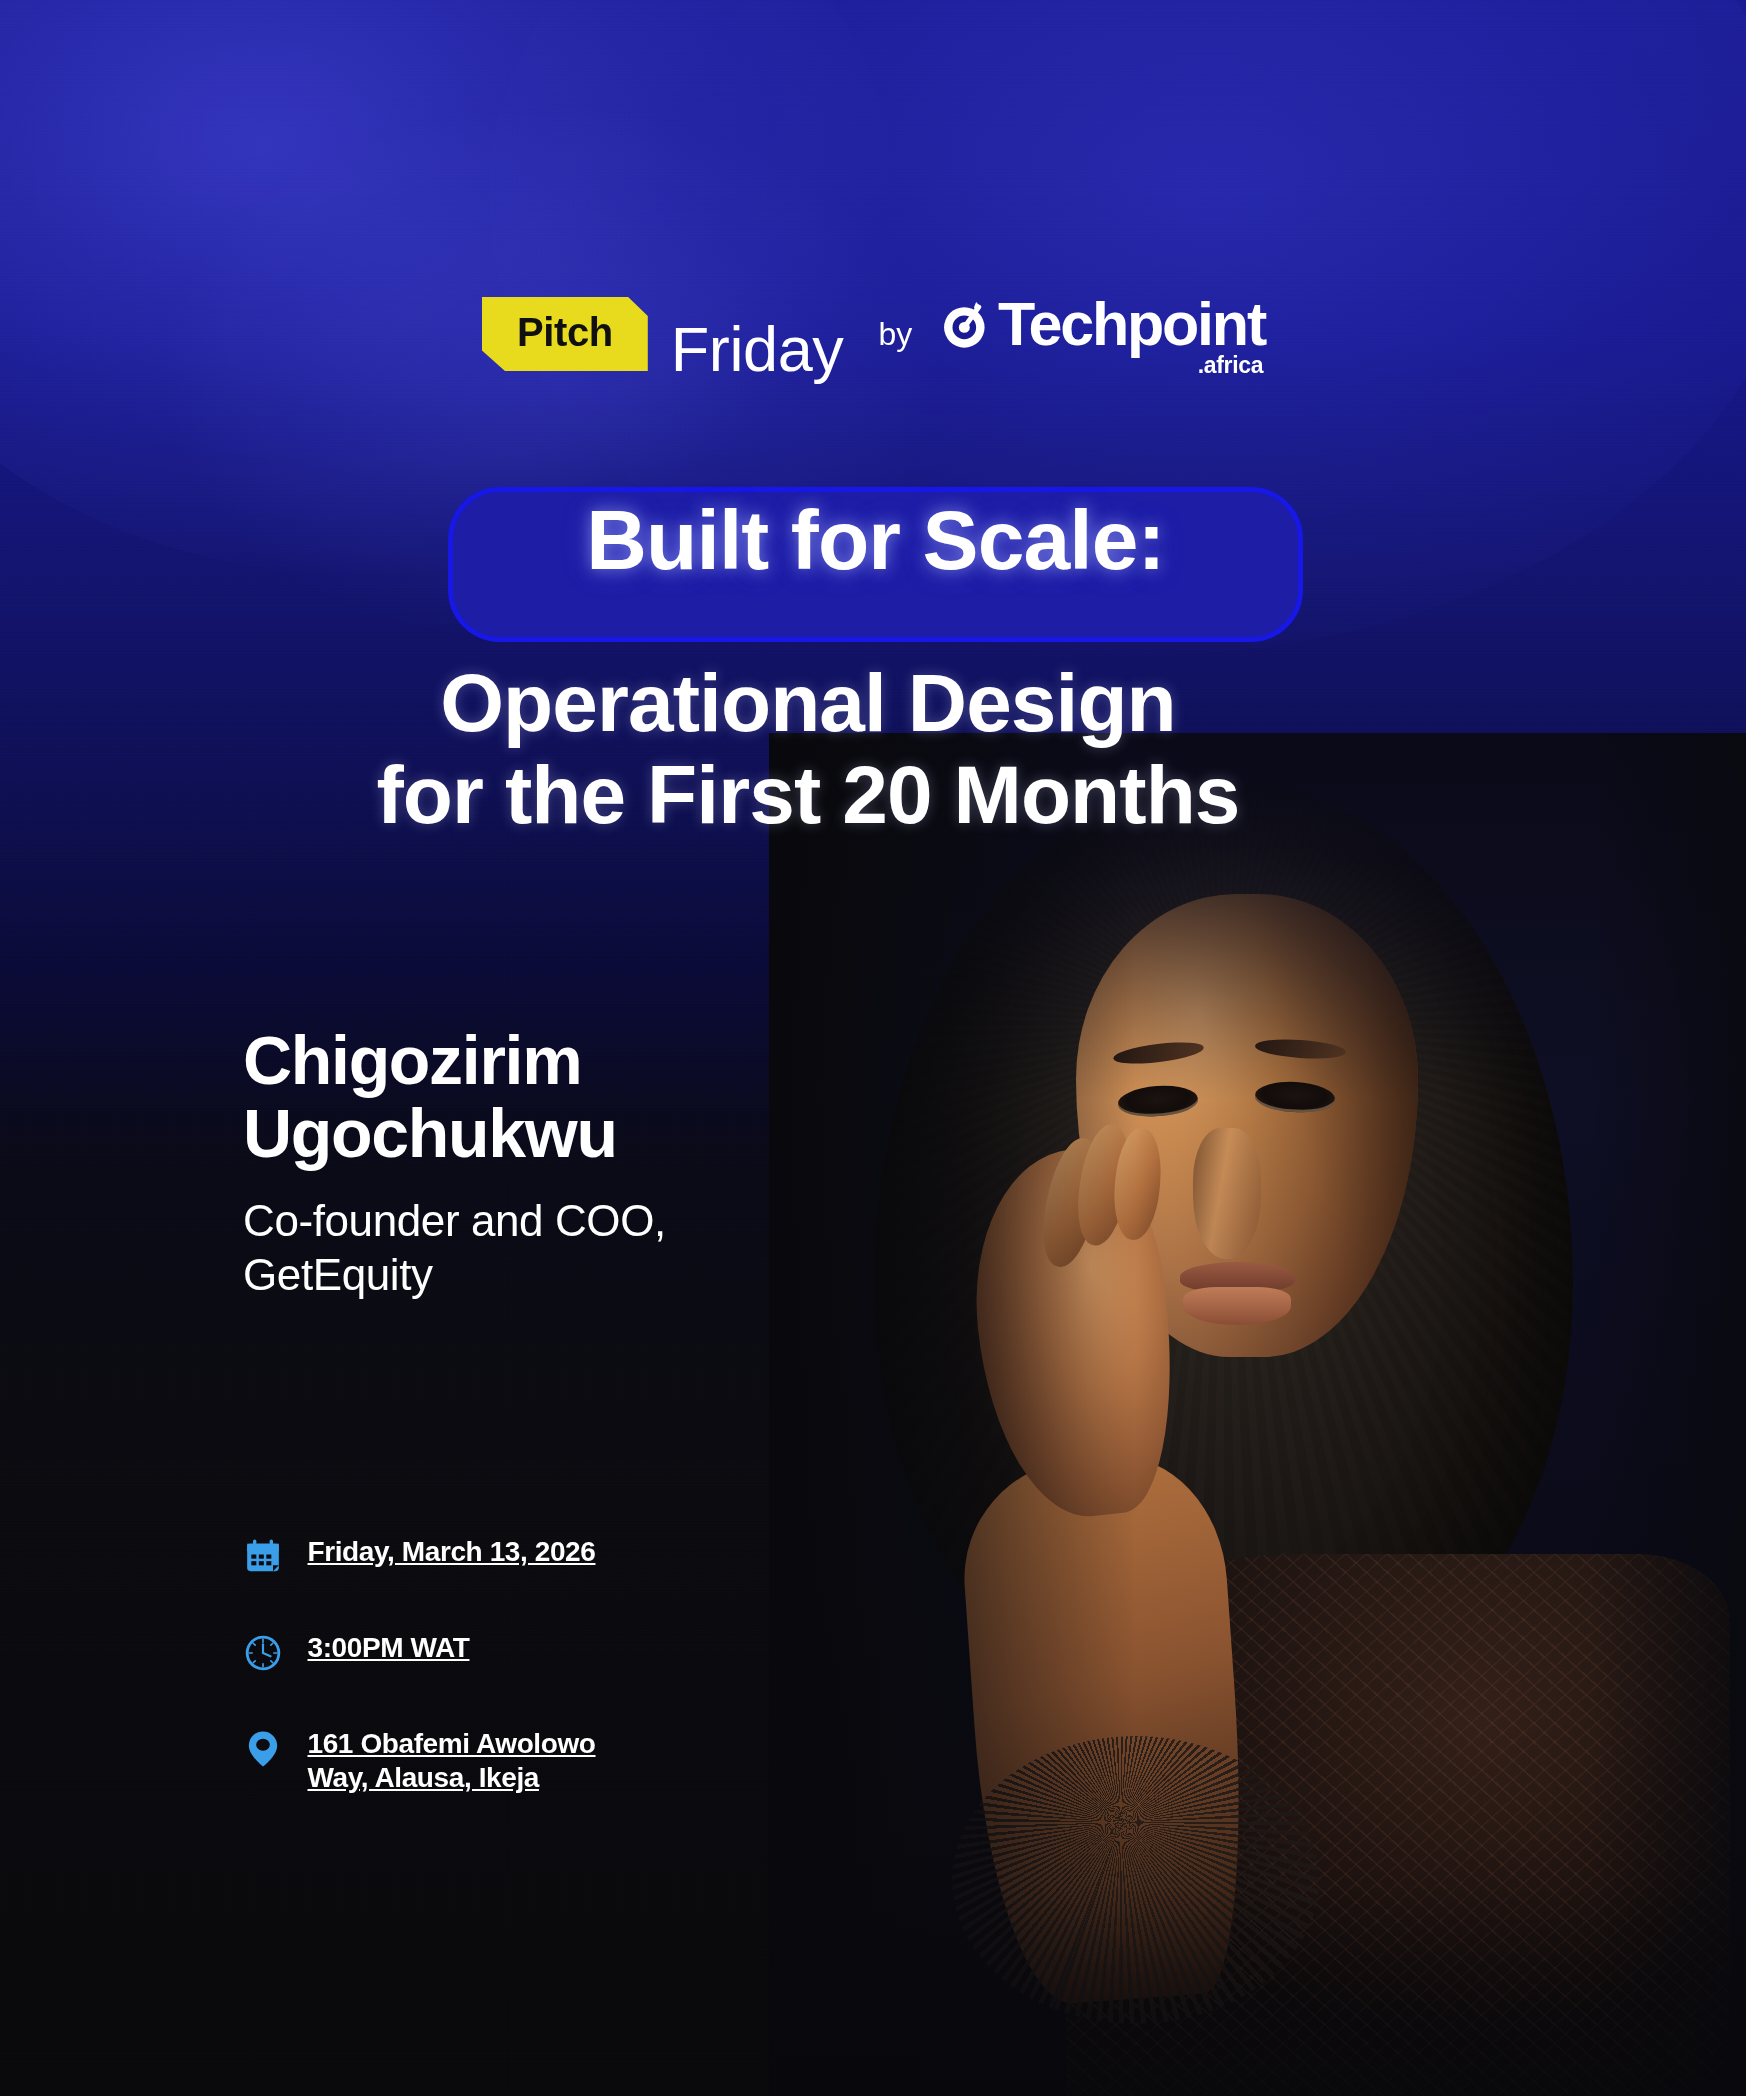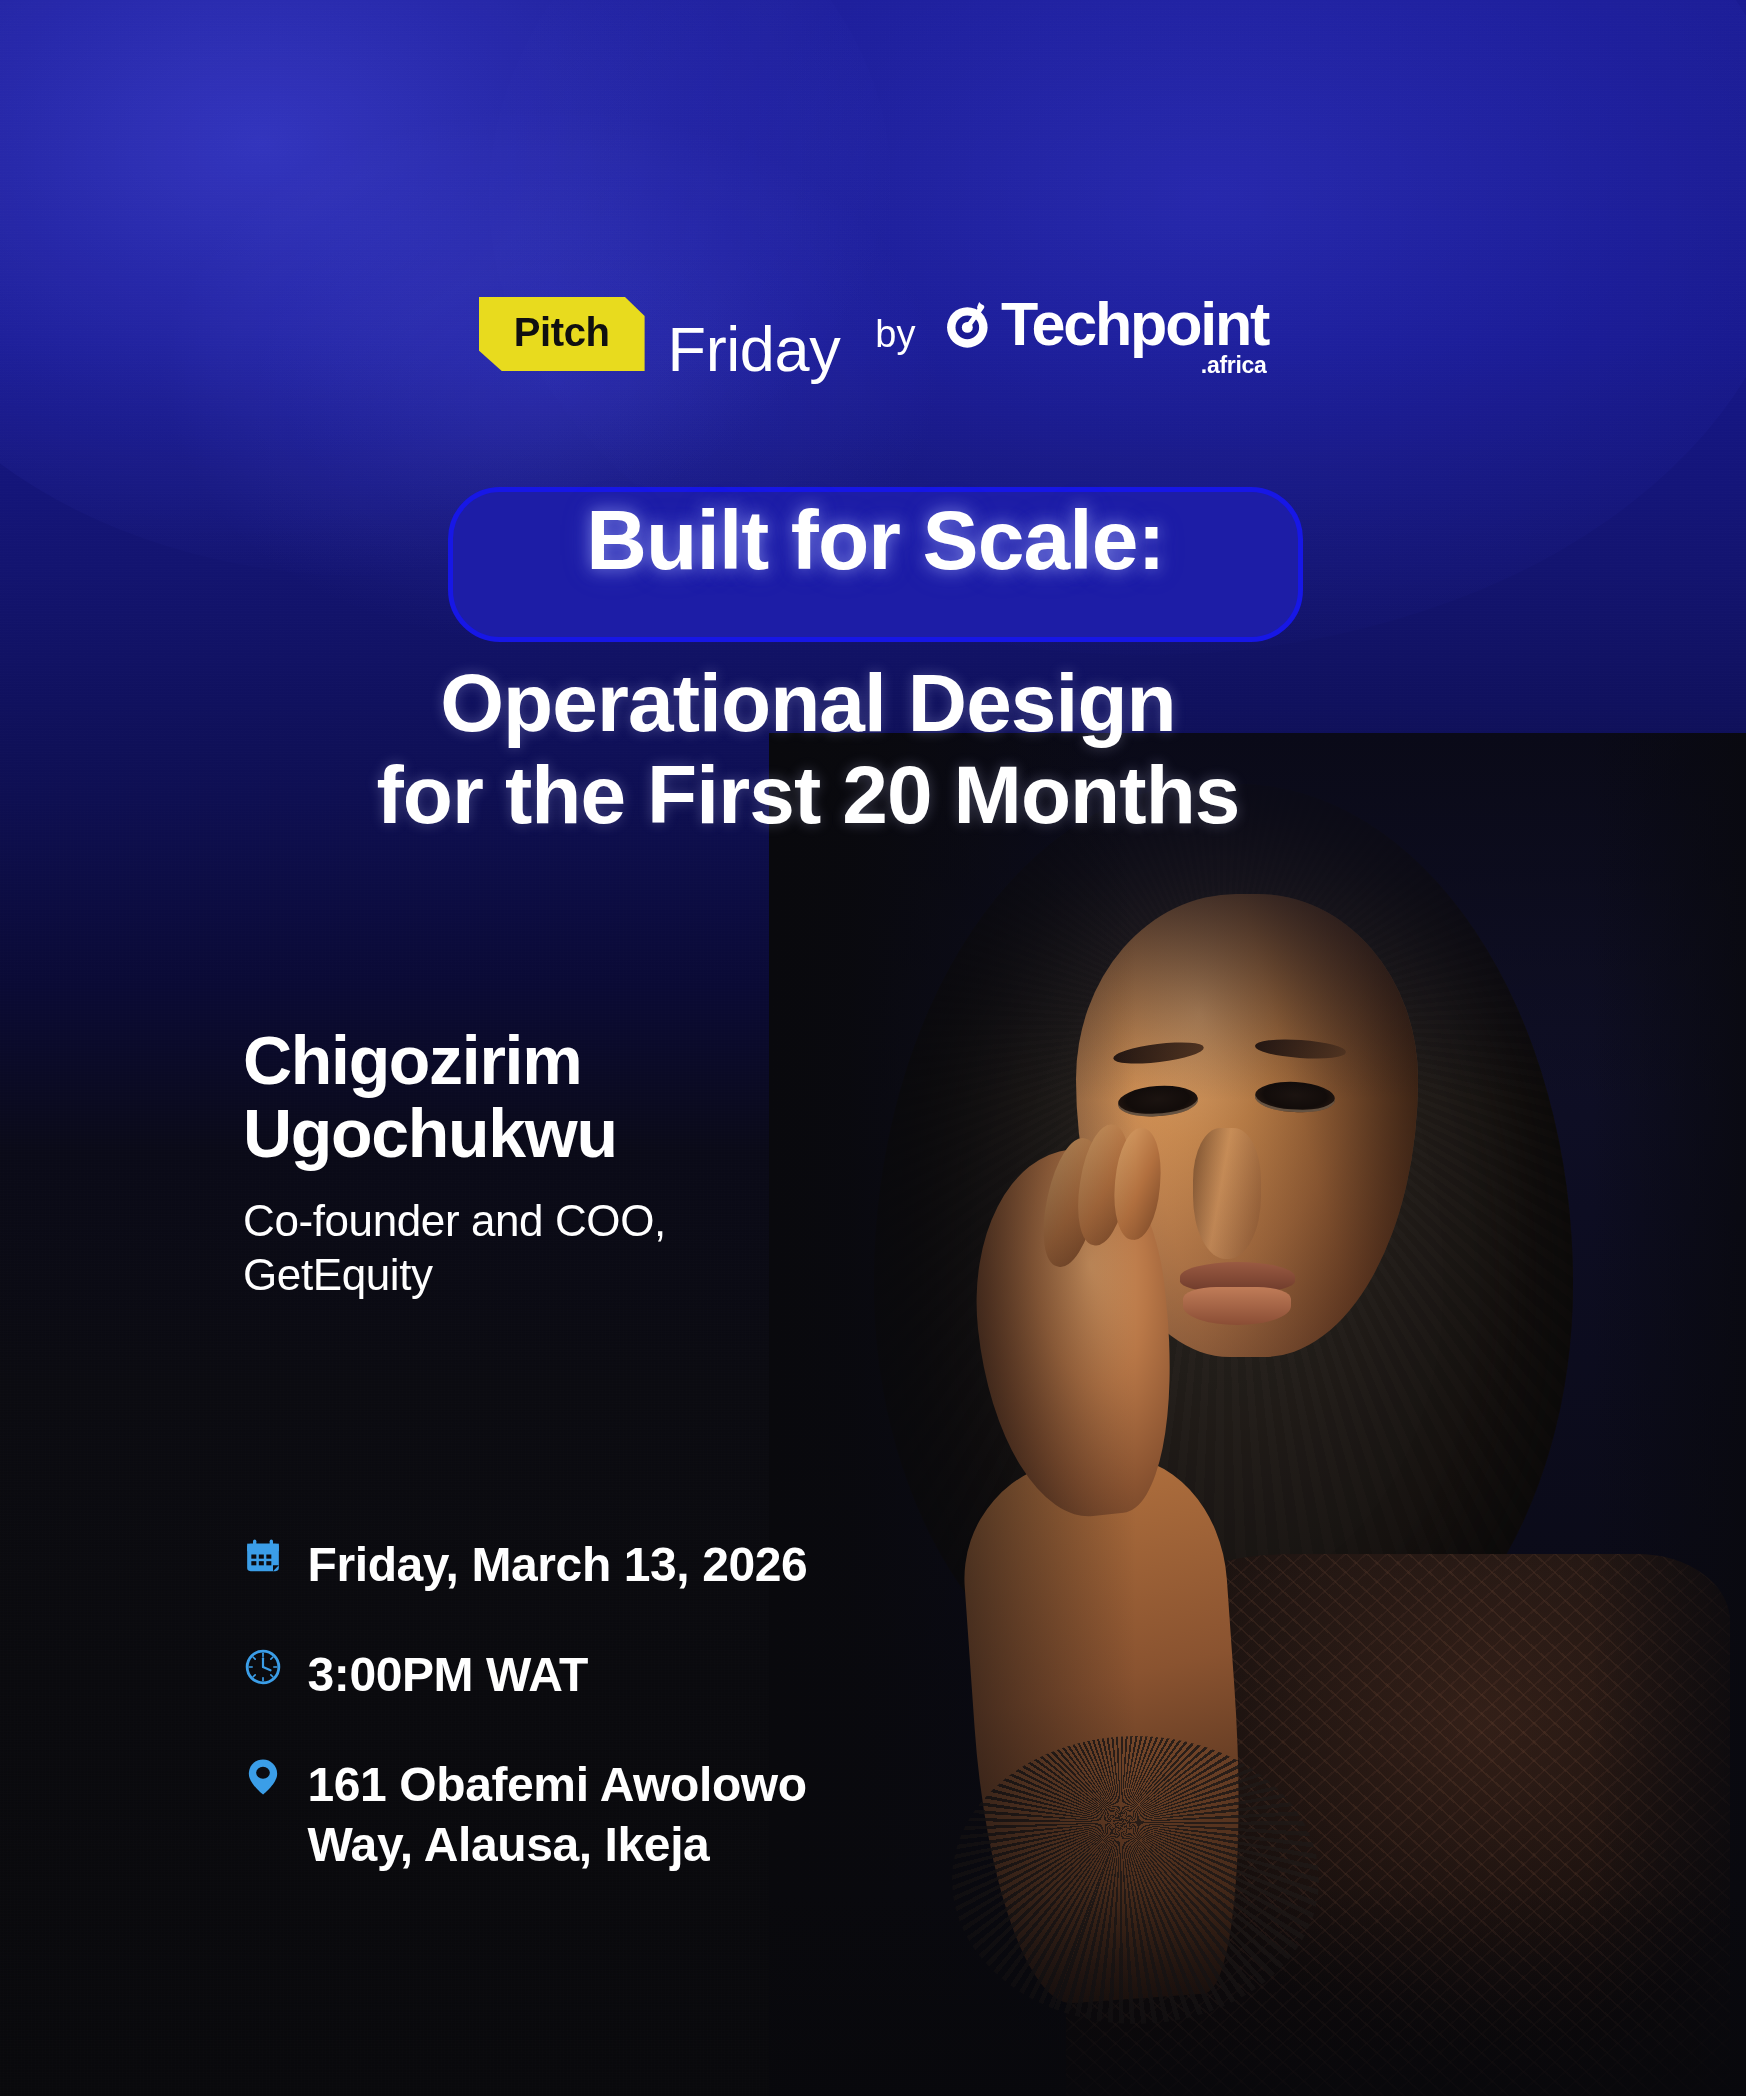--- a/index.html
+++ b/index.html
@@ -141,21 +141,21 @@
     display:flex; align-items:center; justify-content:center; gap:23px;
   }
   #pitch-badge {
     background:#e8db1e; color:#101010;
     font-weight:700; font-size:40px; line-height:1;
     padding:15.7px 35px 19px 35px;
     clip-path:polygon(0 0, 88% 0, 100% 26%, 100% 100%, 14% 100%, 0 72%);
     letter-spacing:-0.4px;
   }
   #friday-word { color:#fff; font-size:63px; font-weight:300; letter-spacing:-0.4px;margin-top:30px; }
-  #by-word { color:#fff; font-size:38px; font-weight:300; margin-left:12px; }
+  #by-word { color:#fff; font-size:32px; font-weight:300; margin-left:12px; }
   #techpoint-lockup { display:flex; flex-direction:column; align-items:flex-end; margin-left:3.5px; }
   #techpoint-main { display:flex; align-items:center; gap:5.2px; }
   #techpoint-word { color:#fff; font-size:61px; font-weight:700; letter-spacing:-2.2px; }
   #techpoint-africa { color:#fff; font-size:23px; font-weight:700; letter-spacing:-0.3px; margin-top:-7px; margin-right:1.7px; }
 
   
   #title-pill {
     position:absolute; left:448px; top:487px; width:855px; height:155px;
     background:#1d1da6;
     border:5.2px solid #1717e6;
@@ -175,21 +175,21 @@
   
   #speaker { position:absolute; left:243px; top:1024px; width:646px; }
   #speaker-name { color:#fff; font-size:68px; font-weight:700; line-height:1.08; letter-spacing:-1.3px; }
   #speaker-role { color:#fff; font-size:44px; font-weight:300; line-height:1.24; margin-top:23px; letter-spacing:-0.4px; }
 
   
   #details { position:absolute; left:243px; top:1533px; width:611px; }
   .detail-row { display:flex; align-items:flex-start; gap:24.5px; margin-bottom:49px; }
   .detail-row:last-child { margin-bottom:0; }
   .detail-icon { flex:0 0 40px; width:40px; height:47px; display:flex; align-items:center; justify-content:center; }
-  .detail-text { color:#fff; font-size:48px; font-weight:700; line-height:1.24; letter-spacing:-0.4px; padding-top:1.7px; }
+  .detail-text { color:#fff; font-size:28px; font-weight:700; line-height:1.24; letter-spacing:-0.4px; padding-top:1.7px;text-decoration:underline; }
 
   
   .bullseye { position:relative; width:54px; height:54px; }
 </style>
 </head>
 <body>
 
 <div id="poster">
 
   <div class="bg-blotch blotch-a"></div>

